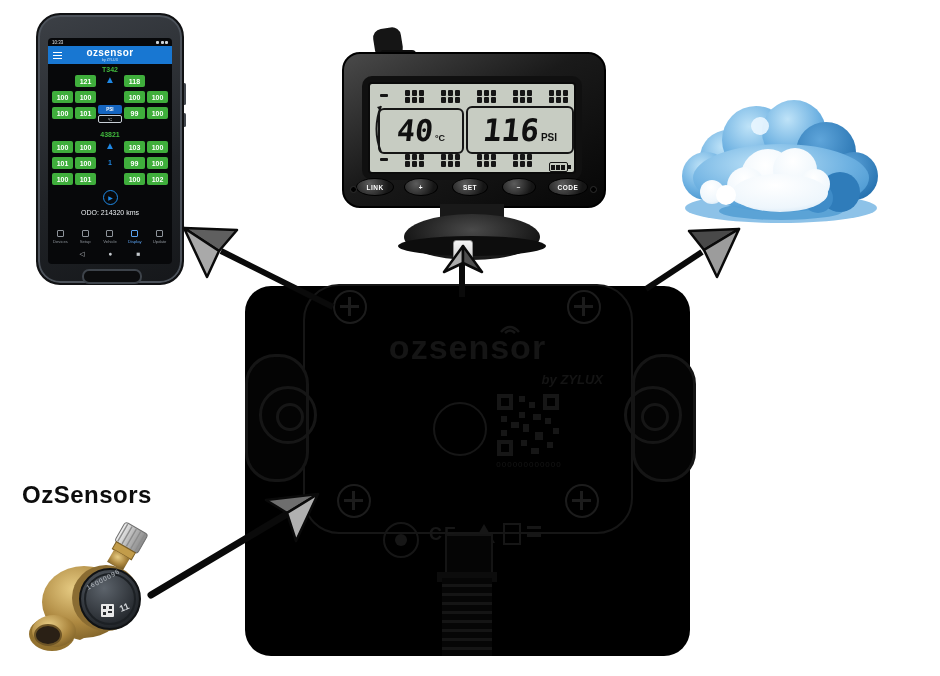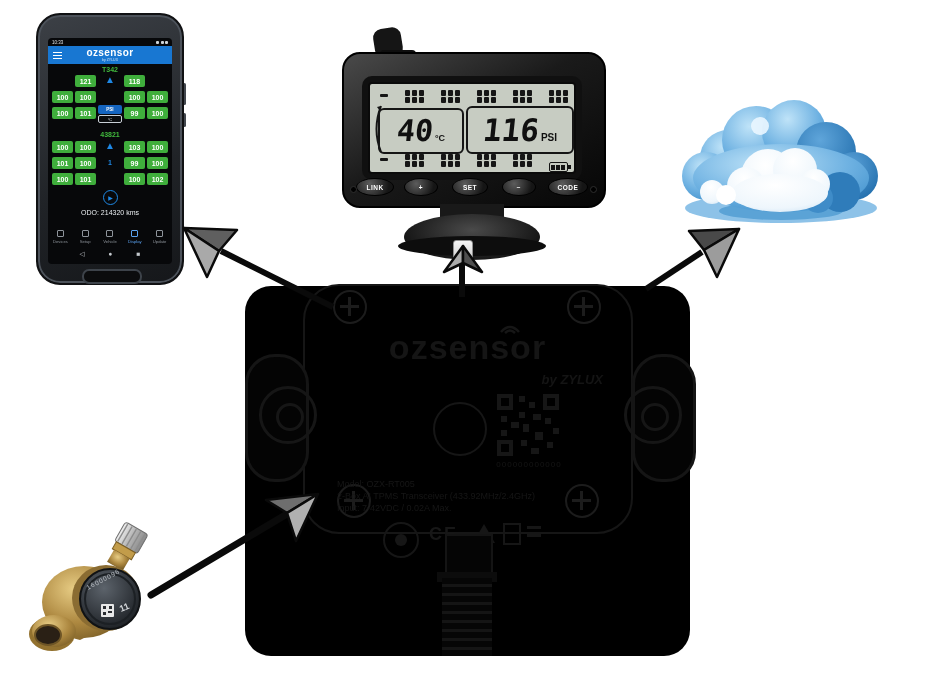--- a/index.html
+++ b/index.html
@@ -153,25 +153,20 @@
           <rect x="48" y="24" width="6" height="6"></rect>
         <rect x="56" y="34" width="6" height="6"></rect>
           <rect x="38" y="38" width="8" height="8"></rect>
         <rect x="24" y="46" width="6" height="6"></rect>
           <rect x="34" y="54" width="8" height="6"></rect>
         <rect x="50" y="48" width="6" height="6"></rect>
           <rect x="4" y="36" width="6" height="6"></rect>
       </g>
     </svg>
     <div class="abs rx-serial">000000000000</div>
-    <div class="abs rx-lines">
-      <div>Model: OZX-RT005</div>
-      <div>2-Box AI TPMS Transceiver (433.92MHz/2.4GHz)</div>
-      <div>Input: 7-42VDC / 0.02A Max.</div>
-    </div>
     <div class="abs rx-badge"></div>
     <div class="abs rx-ce">CE</div>
     <div class="abs rx-tri"></div>
     <div class="abs rx-bin"></div>
     <div class="abs rx-mark" style="left:282px;top:250px;"></div>
     <div class="abs rx-mark" style="left:282px;top:258px;"></div>
     <div class="abs rx-connA"></div>
     <div class="abs rx-collar"></div>
     <div class="abs rx-connB"></div>
   </div>
@@ -416,20 +411,21 @@
       </div>
       <div class="abs ph-android" style="top:212px;">
         <span>◁</span>
         <span>●</span>
         <span>■</span>
       </div>
     </div>
     <div class="abs ph-pill"></div>
   </div>
 
+  <div class="abs oz-label">OzSensors</div>
   <svg class="abs" style="left:18px;top:518px;" width="150" height="140" viewBox="0 0 150 140">
     <defs>
       <radialGradient id="gBrass" cx="38%" cy="32%" r="85%">
         <stop offset="0%" stop-color="#e7cc84"></stop>
           <stop offset="55%" stop-color="#ad8840"></stop>
         <stop offset="100%" stop-color="#6e5420"></stop>
       </radialGradient>
       <radialGradient id="gCap" cx="40%" cy="32%" r="85%">
         <stop offset="0%" stop-color="#5c636b"></stop>
           <stop offset="70%" stop-color="#272b30"></stop>

